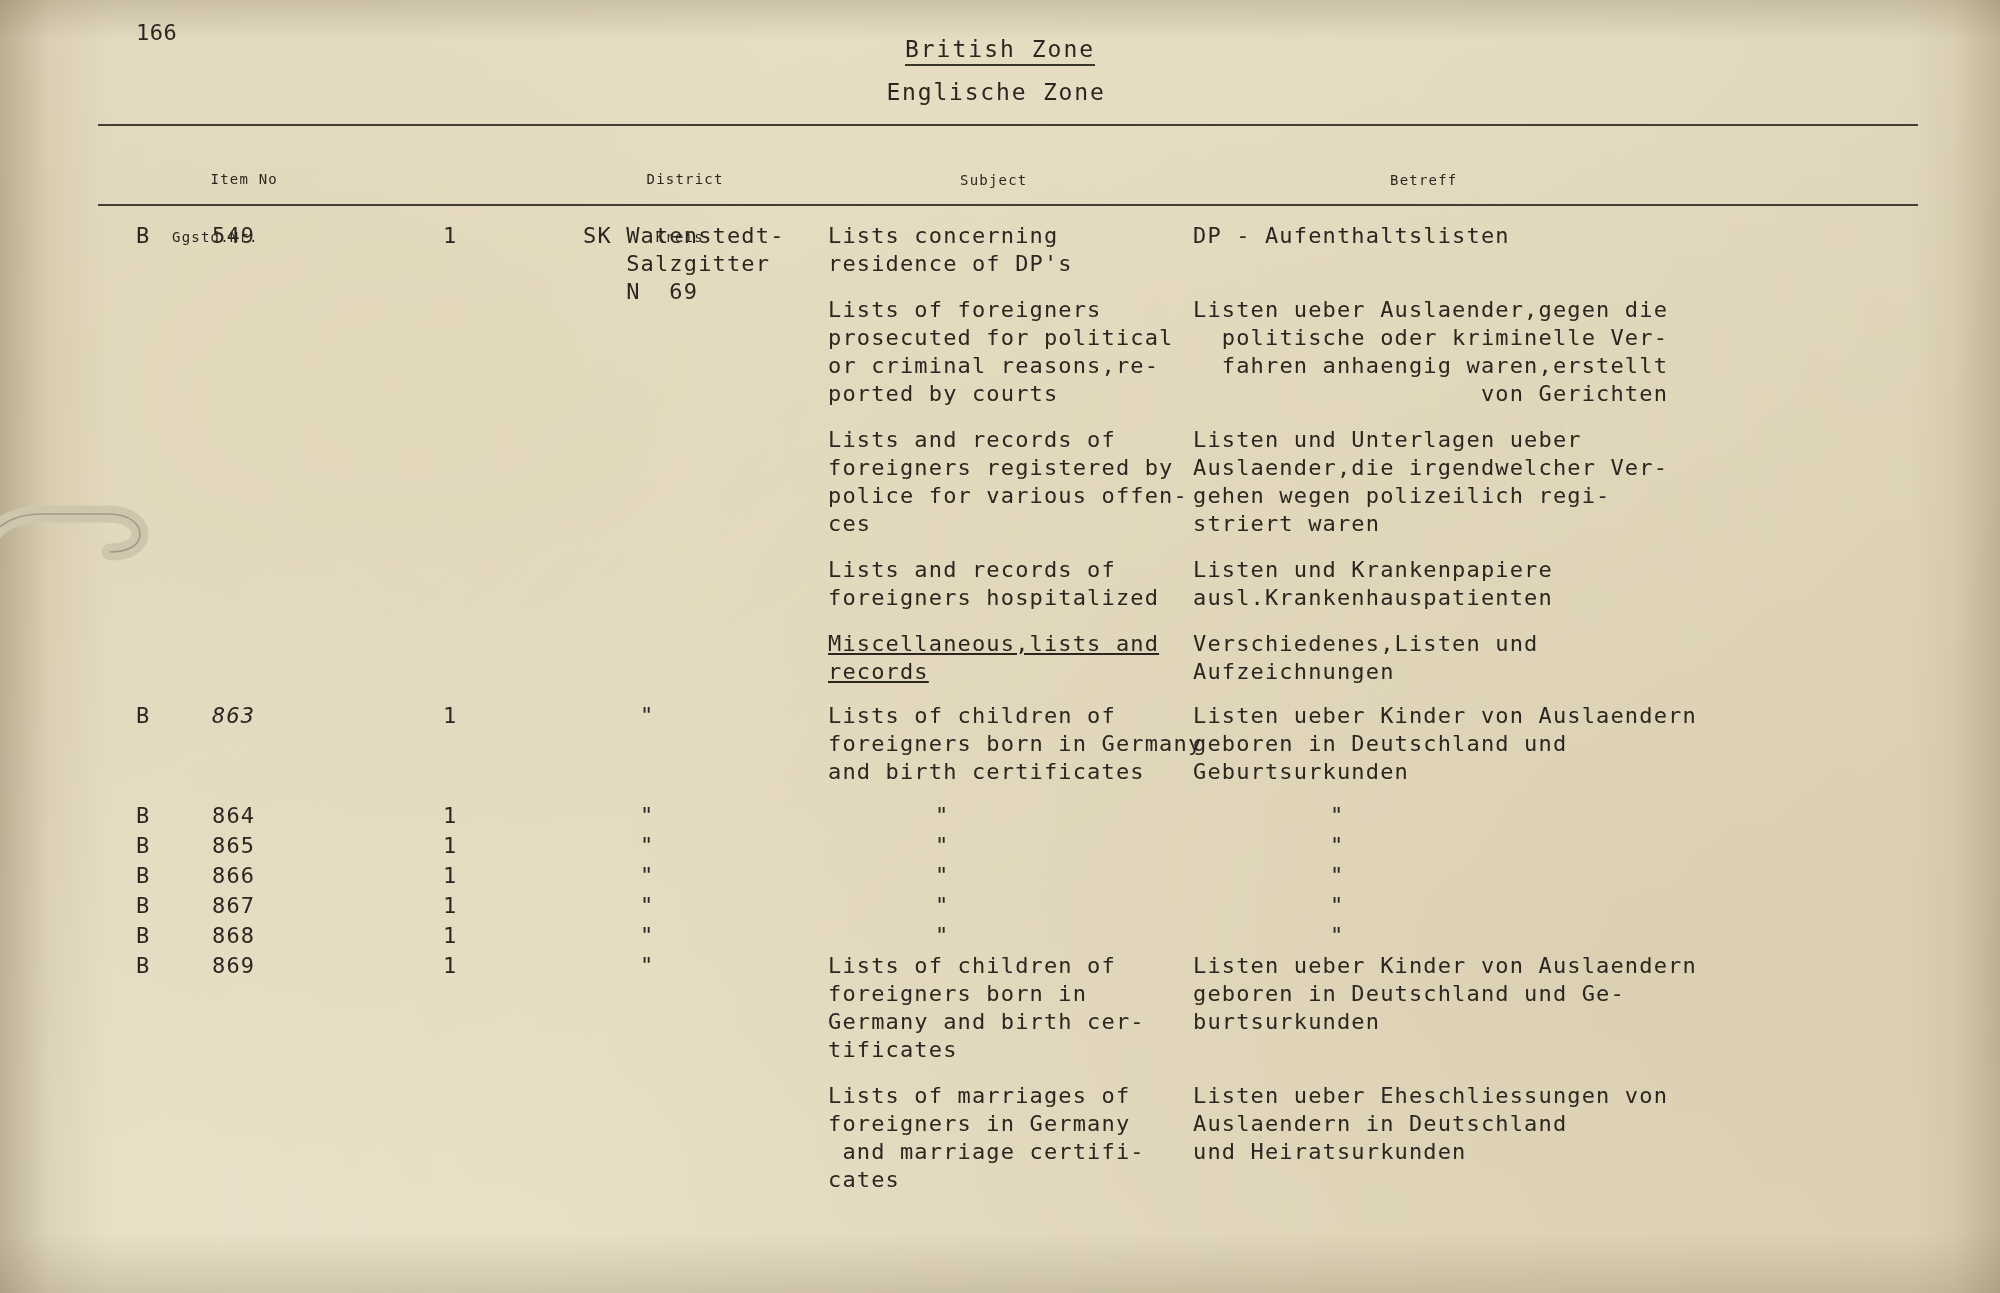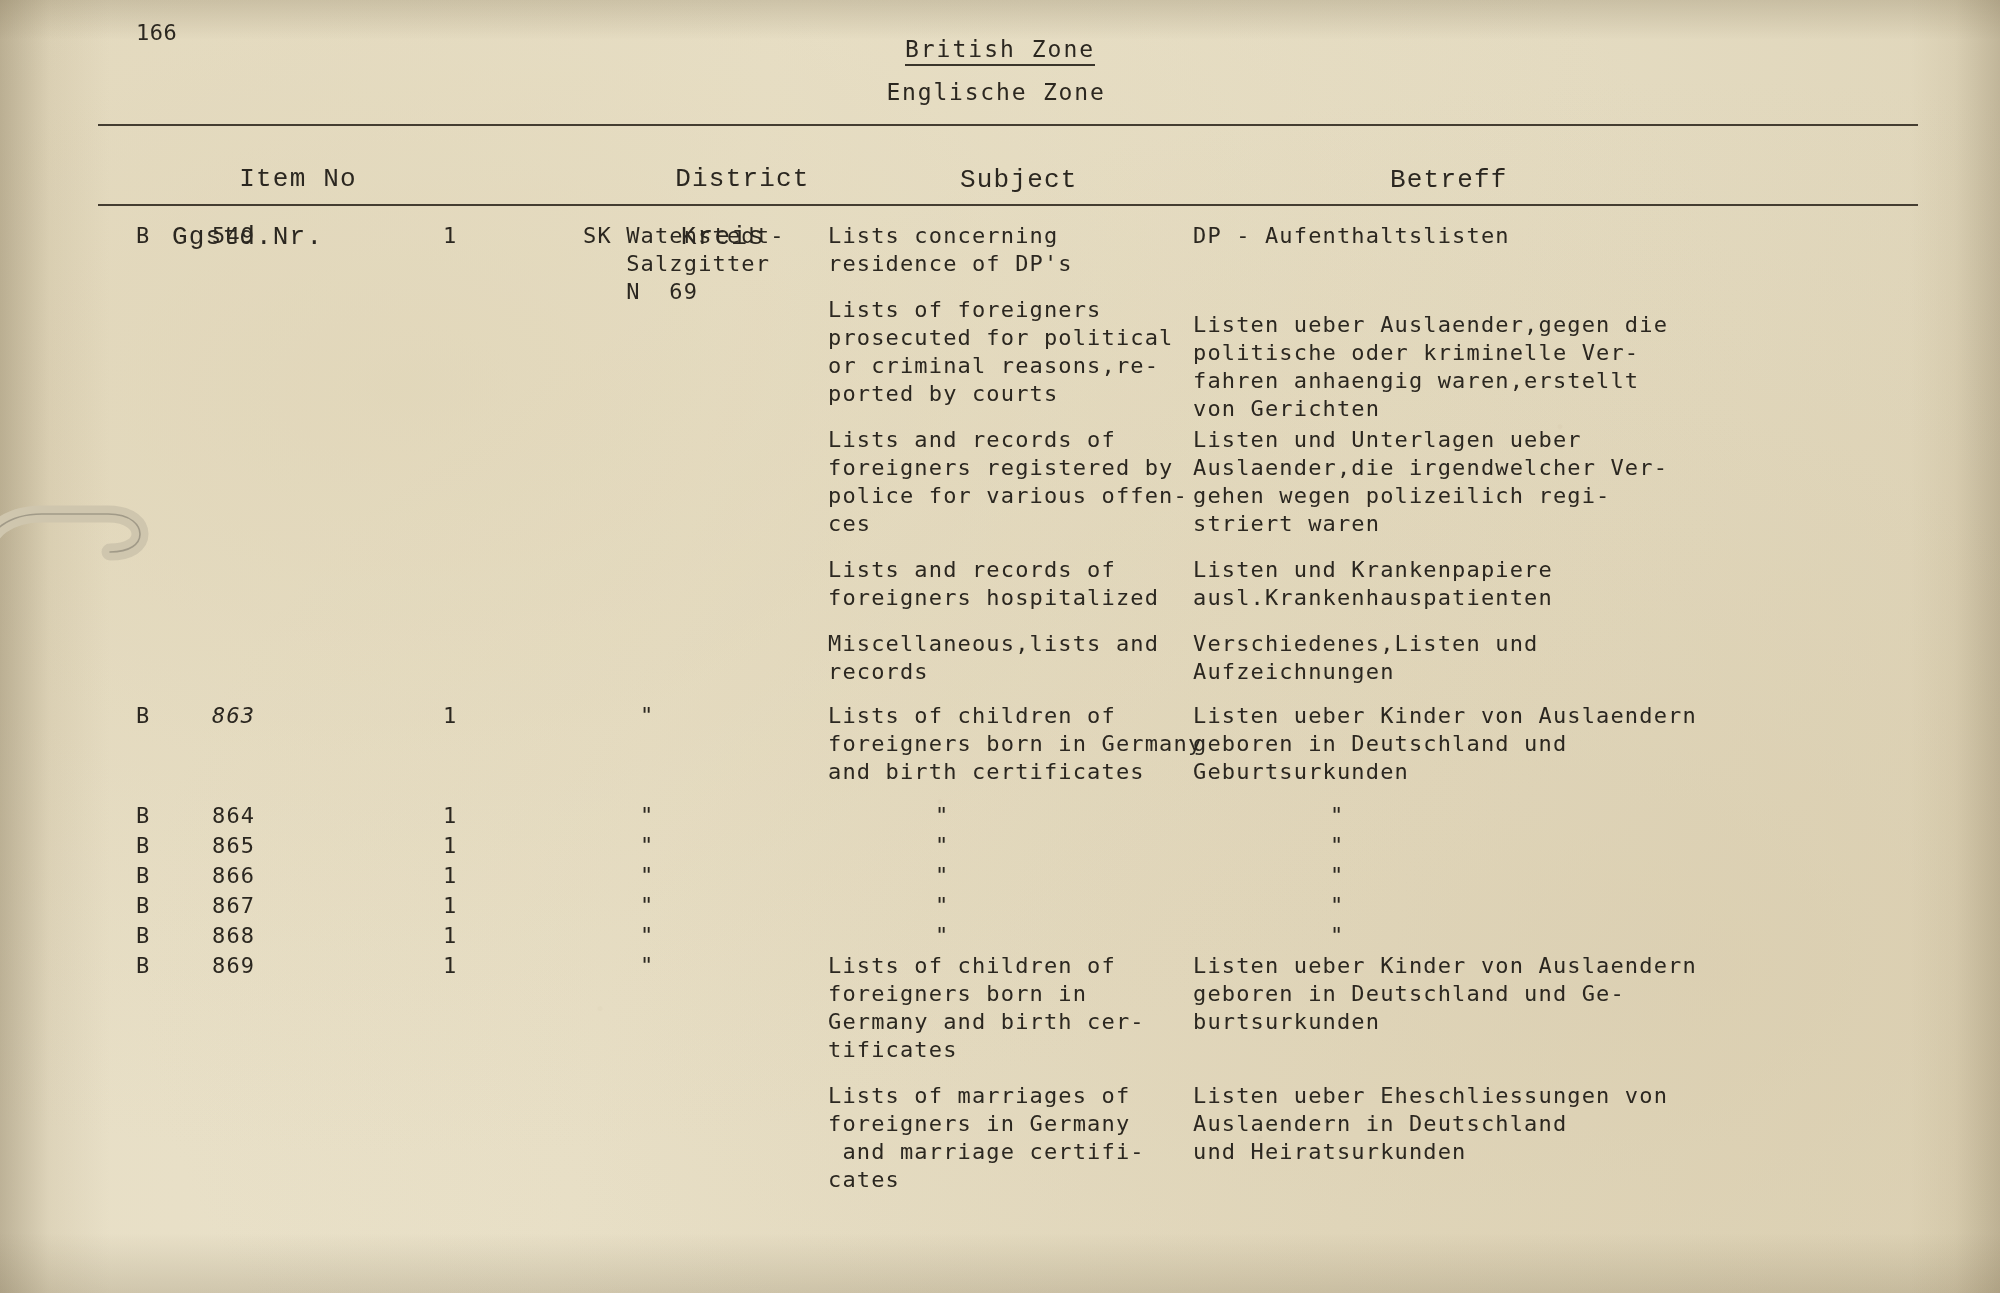--- a/index.html
+++ b/index.html
@@ -112,25 +112,24 @@
     left: 98px;
     width: 1820px;
     height: 0;
     border-top: 2px solid #443d31;
   }
   .rule.top { top: 124px; }
   .rule.bottom { top: 204px; }
 
   .hdr {
     position: absolute;
-    font-size: 26px;
+    font-size: 14px;
     letter-spacing: 1.2px;
     line-height: 29px;
     white-space: pre;
-    font-family: Liberation Mono, monospace;
   }
   .hdr.c1 { left: 172px; top: 136px; }
   .hdr.c2 { left: 352px; top: 136px; }
   .hdr.c3 { left: 608px; top: 136px; text-align: center; }
   .hdr.c4 { left: 960px; top: 166px; }
   .hdr.c5 { left: 1390px; top: 166px; }
   .hdr .l2 { display: block; }
 
   .rows {
     position: absolute;
@@ -190,32 +189,32 @@
   <div class="hdr c4">Subject</div>
   <div class="hdr c5">Betreff</div>
 
   <div class="rows" id="rows">
       <div class="row" style="position: absolute; left: 0px; right: 0px; top: 0px;"><div class="cell c-b" style="top: 0px;">B</div><div class="cell c-no" style="top: 0px;">549</div><div class="cell c-fold" style="top: 0px;">1</div><div class="cell c-dist" style="top: 0px;">SK Watenstedt-
    Salzgitter
    N  69</div><div class="cell c-subj" style="top: 0px;">Lists concerning
 residence of DP's</div><div class="cell c-betr" style="top: 0px;">DP - Aufenthaltslisten</div><div class="cell c-subj" style="top: 74px;">Lists of foreigners
 prosecuted for political
 or criminal reasons,re-
-ported by courts</div><div class="cell c-betr" style="top: 89px;">Listen ueber Auslaender,gegen die
+ported by courts</div><div class="cell c-betr" style="top: 74px; text-align: right;">Listen ueber Auslaender,gegen die
 politische oder kriminelle Ver-
 fahren anhaengig waren,erstellt
 von Gerichten</div><div class="cell c-subj" style="top: 204px;">Lists and records of
 foreigners registered by
 police for various offen-
 ces</div><div class="cell c-betr" style="top: 204px;">Listen und Unterlagen ueber
 Auslaender,die irgendwelcher Ver-
 gehen wegen polizeilich regi-
 striert waren</div><div class="cell c-subj" style="top: 334px;">Lists and records of
 foreigners hospitalized</div><div class="cell c-betr" style="top: 334px;">Listen und Krankenpapiere
-ausl.Krankenhauspatienten</div><div class="cell c-subj" style="top: 408px;">Miscellaneous,lists and
+ausl.Krankenhauspatienten</div><div class="cell c-subj" style="top: 408px; text-decoration: underline;">Miscellaneous,lists and
 records</div><div class="cell c-betr" style="top: 408px;">Verschiedenes,Listen und
 Aufzeichnungen</div></div>
       <div class="row" style="position: absolute; left: 0px; right: 0px; top: 0px;"><div class="cell c-b" style="top: 480px;">B</div><div class="cell c-no" style="top: 480px; font-style: italic;">863</div><div class="cell c-fold" style="top: 480px;">1</div><div class="cell c-dist" style="top: 480px;;left:640px;">"</div><div class="cell c-subj" style="top: 480px;">Lists of children of
 foreigners born in Germany
 and birth certificates</div><div class="cell c-betr" style="top: 480px;">Listen ueber Kinder von Auslaendern
 geboren in Deutschland und
 Geburtsurkunden</div></div>
       <div class="row" style="position: absolute; left: 0px; right: 0px; top: 0px;"><div class="cell c-b" style="top: 580px;">B</div><div class="cell c-no" style="top: 580px;">864</div><div class="cell c-fold" style="top: 580px;">1</div><div class="cell c-dist" style="top: 580px;;left:640px;">"</div><div class="cell c-subj" style="top: 580px;;left:935px;">"</div><div class="cell c-betr" style="top: 580px;;left:1330px;">"</div></div>
       <div class="row" style="position: absolute; left: 0px; right: 0px; top: 0px;"><div class="cell c-b" style="top: 610px;">B</div><div class="cell c-no" style="top: 610px;">865</div><div class="cell c-fold" style="top: 610px;">1</div><div class="cell c-dist" style="top: 610px;;left:640px;">"</div><div class="cell c-subj" style="top: 610px;;left:935px;">"</div><div class="cell c-betr" style="top: 610px;;left:1330px;">"</div></div>
       <div class="row" style="position: absolute; left: 0px; right: 0px; top: 0px;"><div class="cell c-b" style="top: 640px;">B</div><div class="cell c-no" style="top: 640px;">866</div><div class="cell c-fold" style="top: 640px;">1</div><div class="cell c-dist" style="top: 640px;;left:640px;">"</div><div class="cell c-subj" style="top: 640px;;left:935px;">"</div><div class="cell c-betr" style="top: 640px;;left:1330px;">"</div></div>

